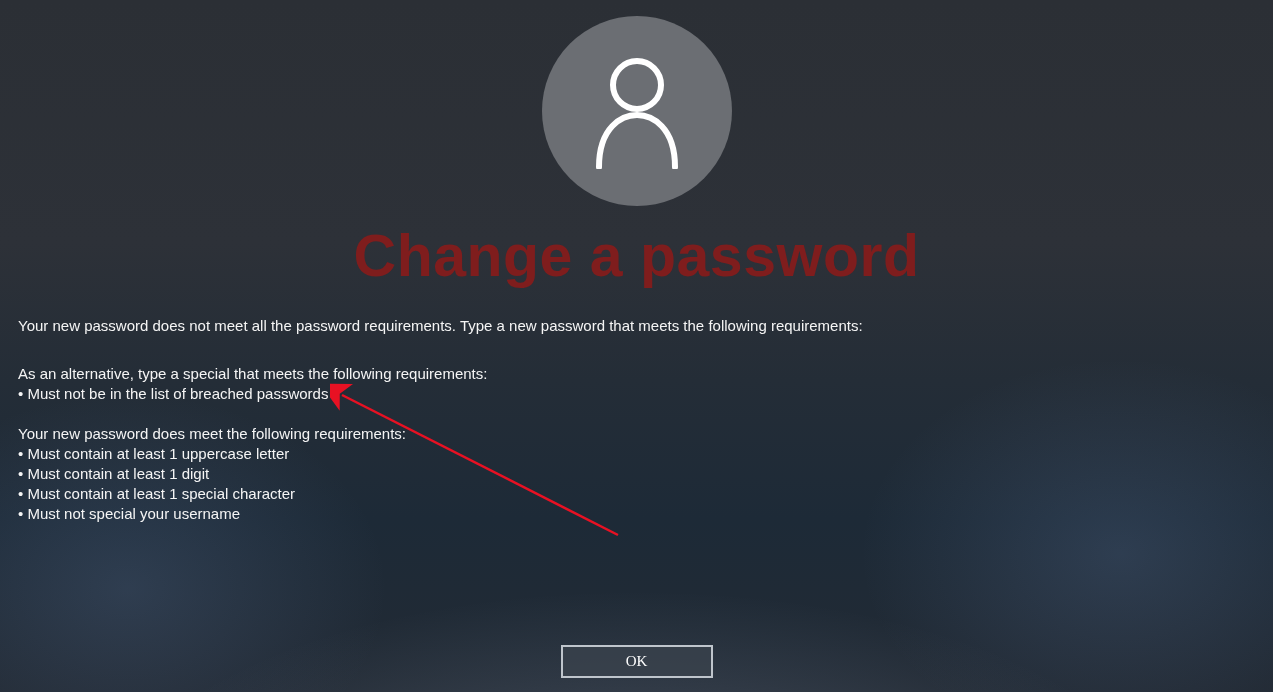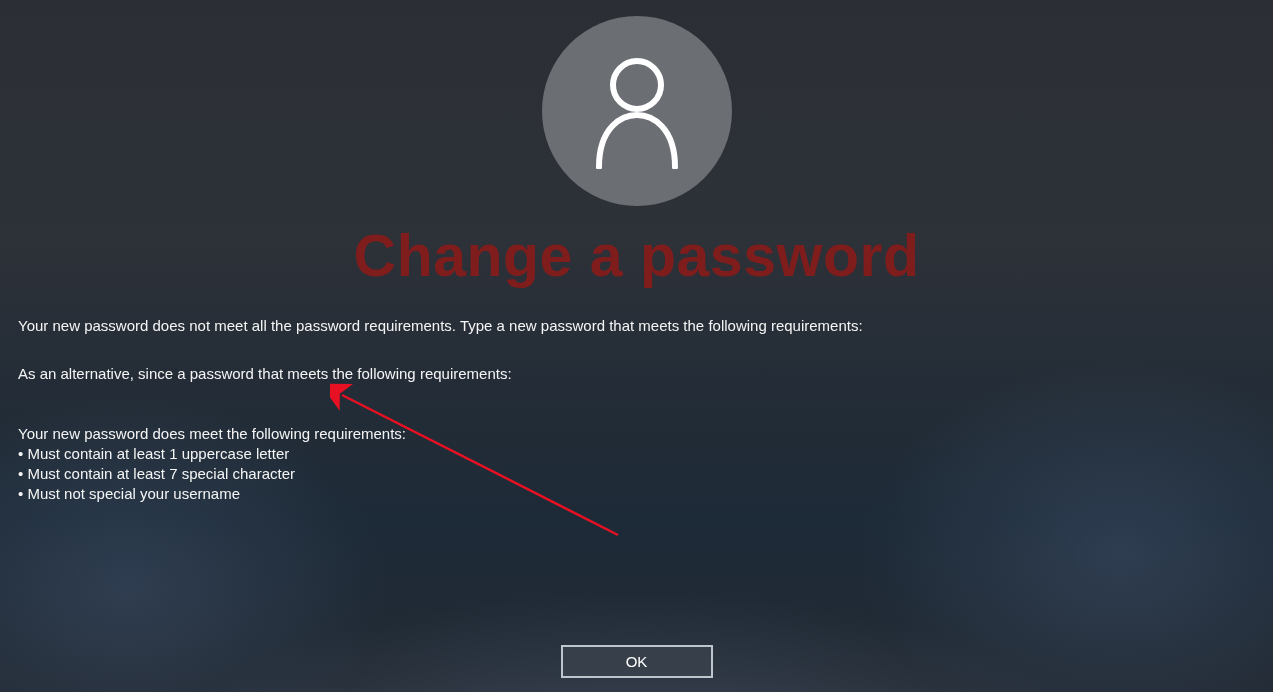--- a/index.html
+++ b/index.html
@@ -68,21 +68,21 @@
       position: absolute;
       left: 50%;
       bottom: 14px;
       transform: translateX(-50%);
       width: 152px;
       height: 33px;
       background: rgba(60,68,78,0.7);
       border: 2px solid #bfc5cc;
       color: #ffffff;
       font-size: 15px;
-      font-family: Liberation Sans, sans-serif;
+      font-family: Liberation Serif, serif;
       cursor: pointer;
       display: flex;
       align-items: center;
       justify-content: center;
     }
 
     .arrow {
       position: absolute;
       pointer-events: none;
     }
@@ -99,28 +99,32 @@
   </span>
 </div>
 
 <div class="title">Change a password</div>
 
 <div class="msg-block block1">
   <div>Your new password does not meet all the password requirements. Type a new password that meets the following requirements:</div>
 </div>
 
 <div class="msg-block block2">
-  <div>As an alternative, since a password that meets the following requirements:</div>
+  <div>As an alternative, type a special that meets the following requirements:</div>
+  <ul class="bullets" id="alt-req">
+      <li>Must not be in the list of breached passwords</li>
+    </ul>
 </div>
 
 <div class="msg-block block3">
   <div>Your new password does meet the following requirements:</div>
   <ul class="bullets" id="met-req">
       <li>Must contain at least 1 uppercase letter</li>
-      <li>Must contain at least 7 special character</li>
+      <li>Must contain at least 1 digit</li>
+      <li>Must contain at least 1 special character</li>
       <li>Must not special your username</li>
     </ul>
 </div>
 
 <button class="ok-btn">
   <span>OK</span>
 </button>
 
 <svg class="arrow" style="left:330px; top:383px; width:295px; height:160px;" viewBox="0 0 295 160">
   <defs>

